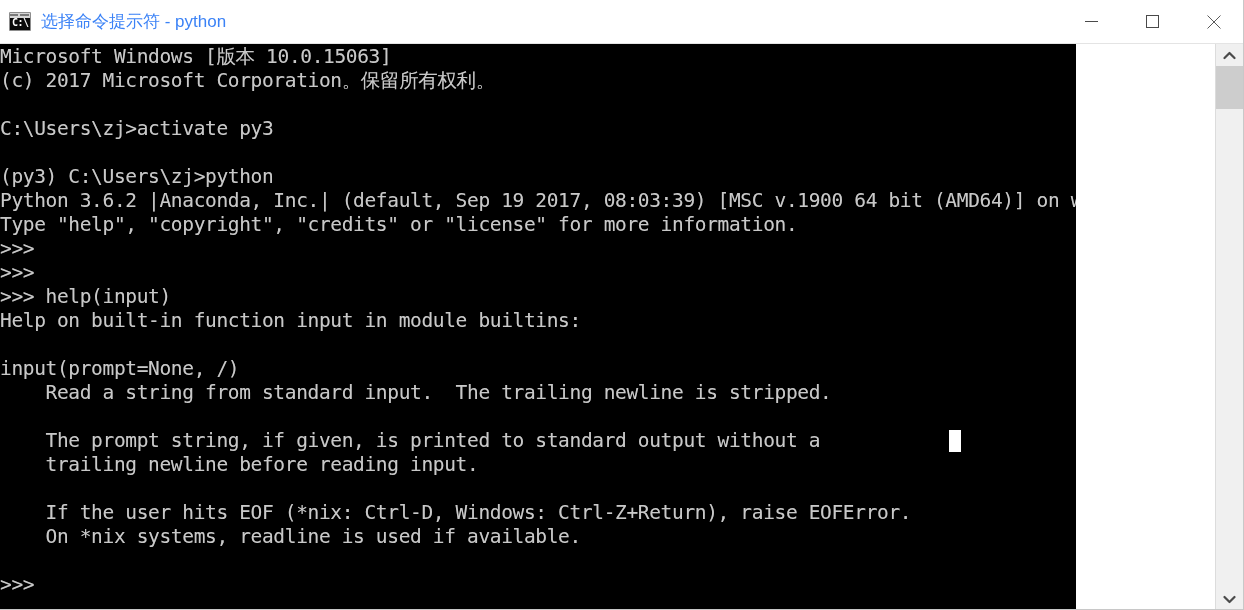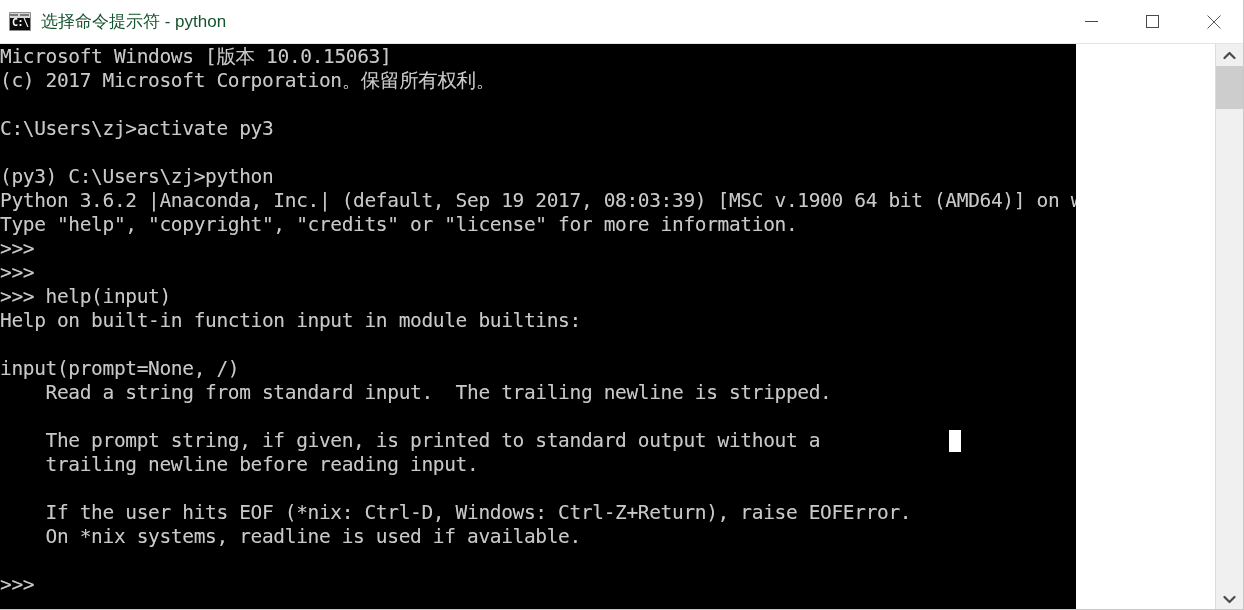--- a/index.html
+++ b/index.html
@@ -76,21 +76,21 @@
     font-family: "DejaVu Sans Mono", monospace;
     font-size: 10px;
     font-weight: bold;
     line-height: 12px;
     letter-spacing: -0.5px;
     white-space: nowrap;
   }
   #window-title {
     font-family: "Liberation Sans", sans-serif;
     font-size: 17px;
-    color: #14532d;
+    color: #3b82f6;
     margin-left: 10px;
     white-space: nowrap;
     line-height: 20px;
   }
   #window-controls {
     display: flex;
     align-items: stretch;
     height: 44px;
     flex: 0 0 auto;
   }

